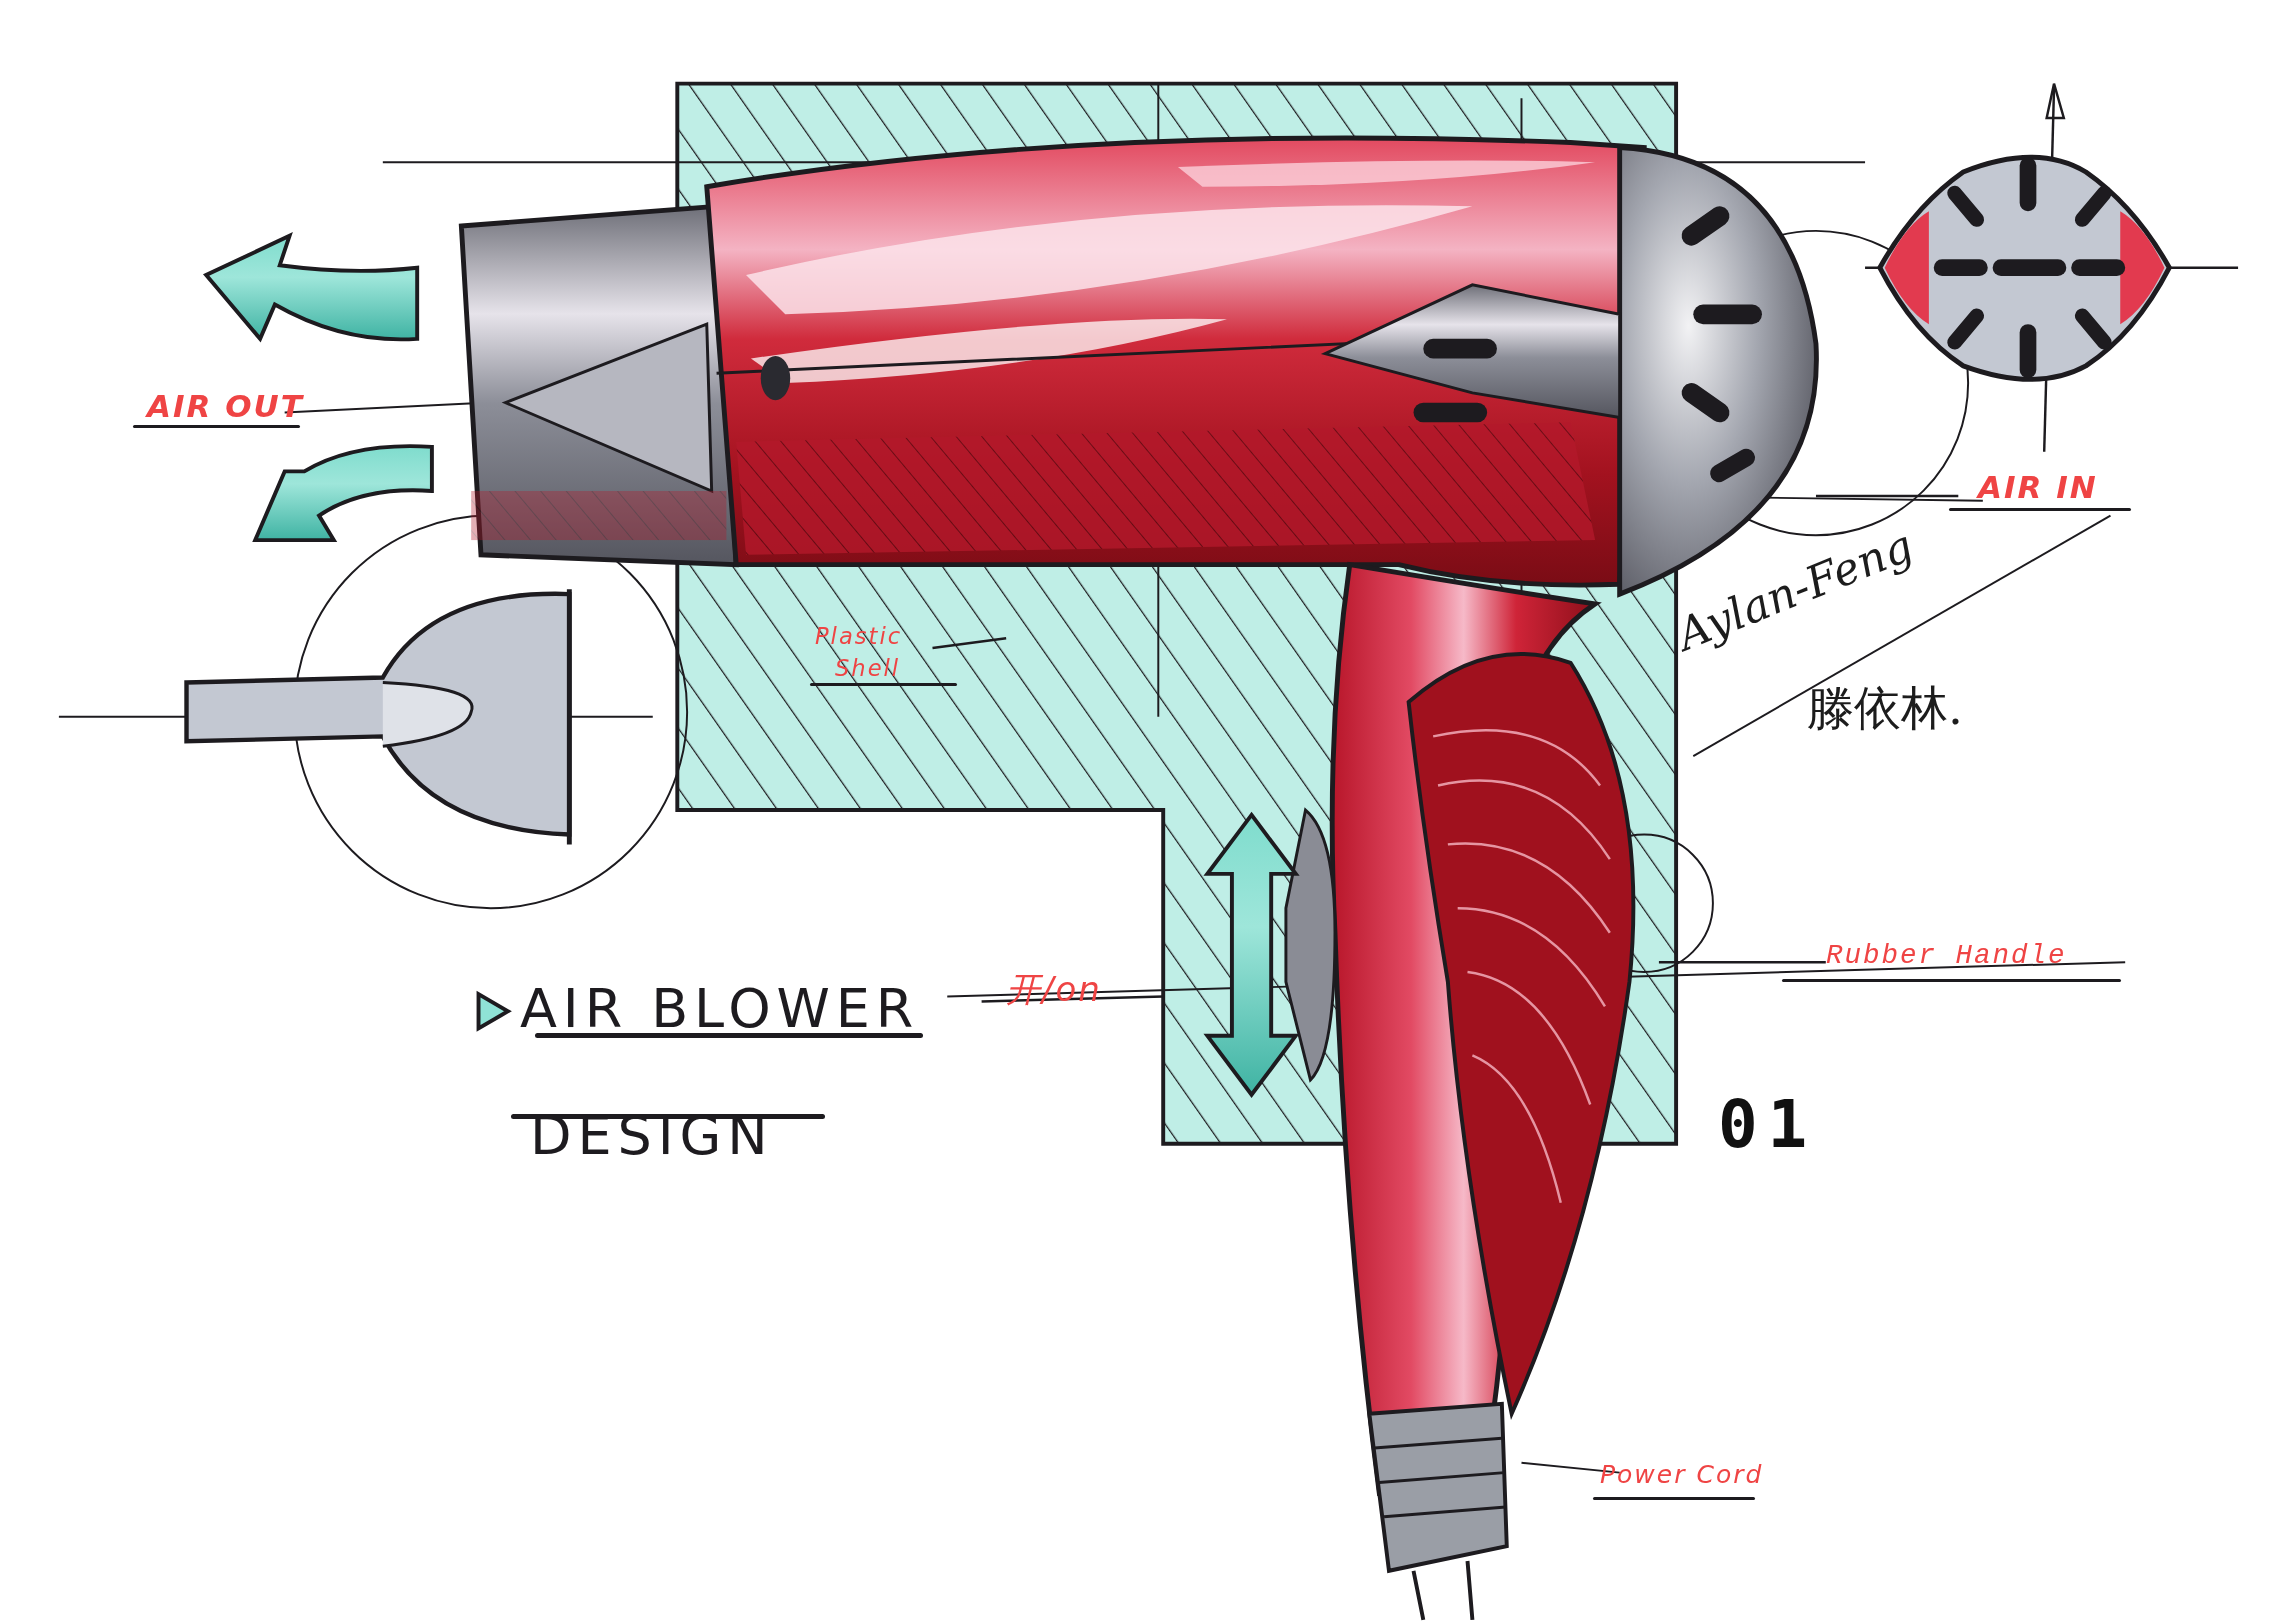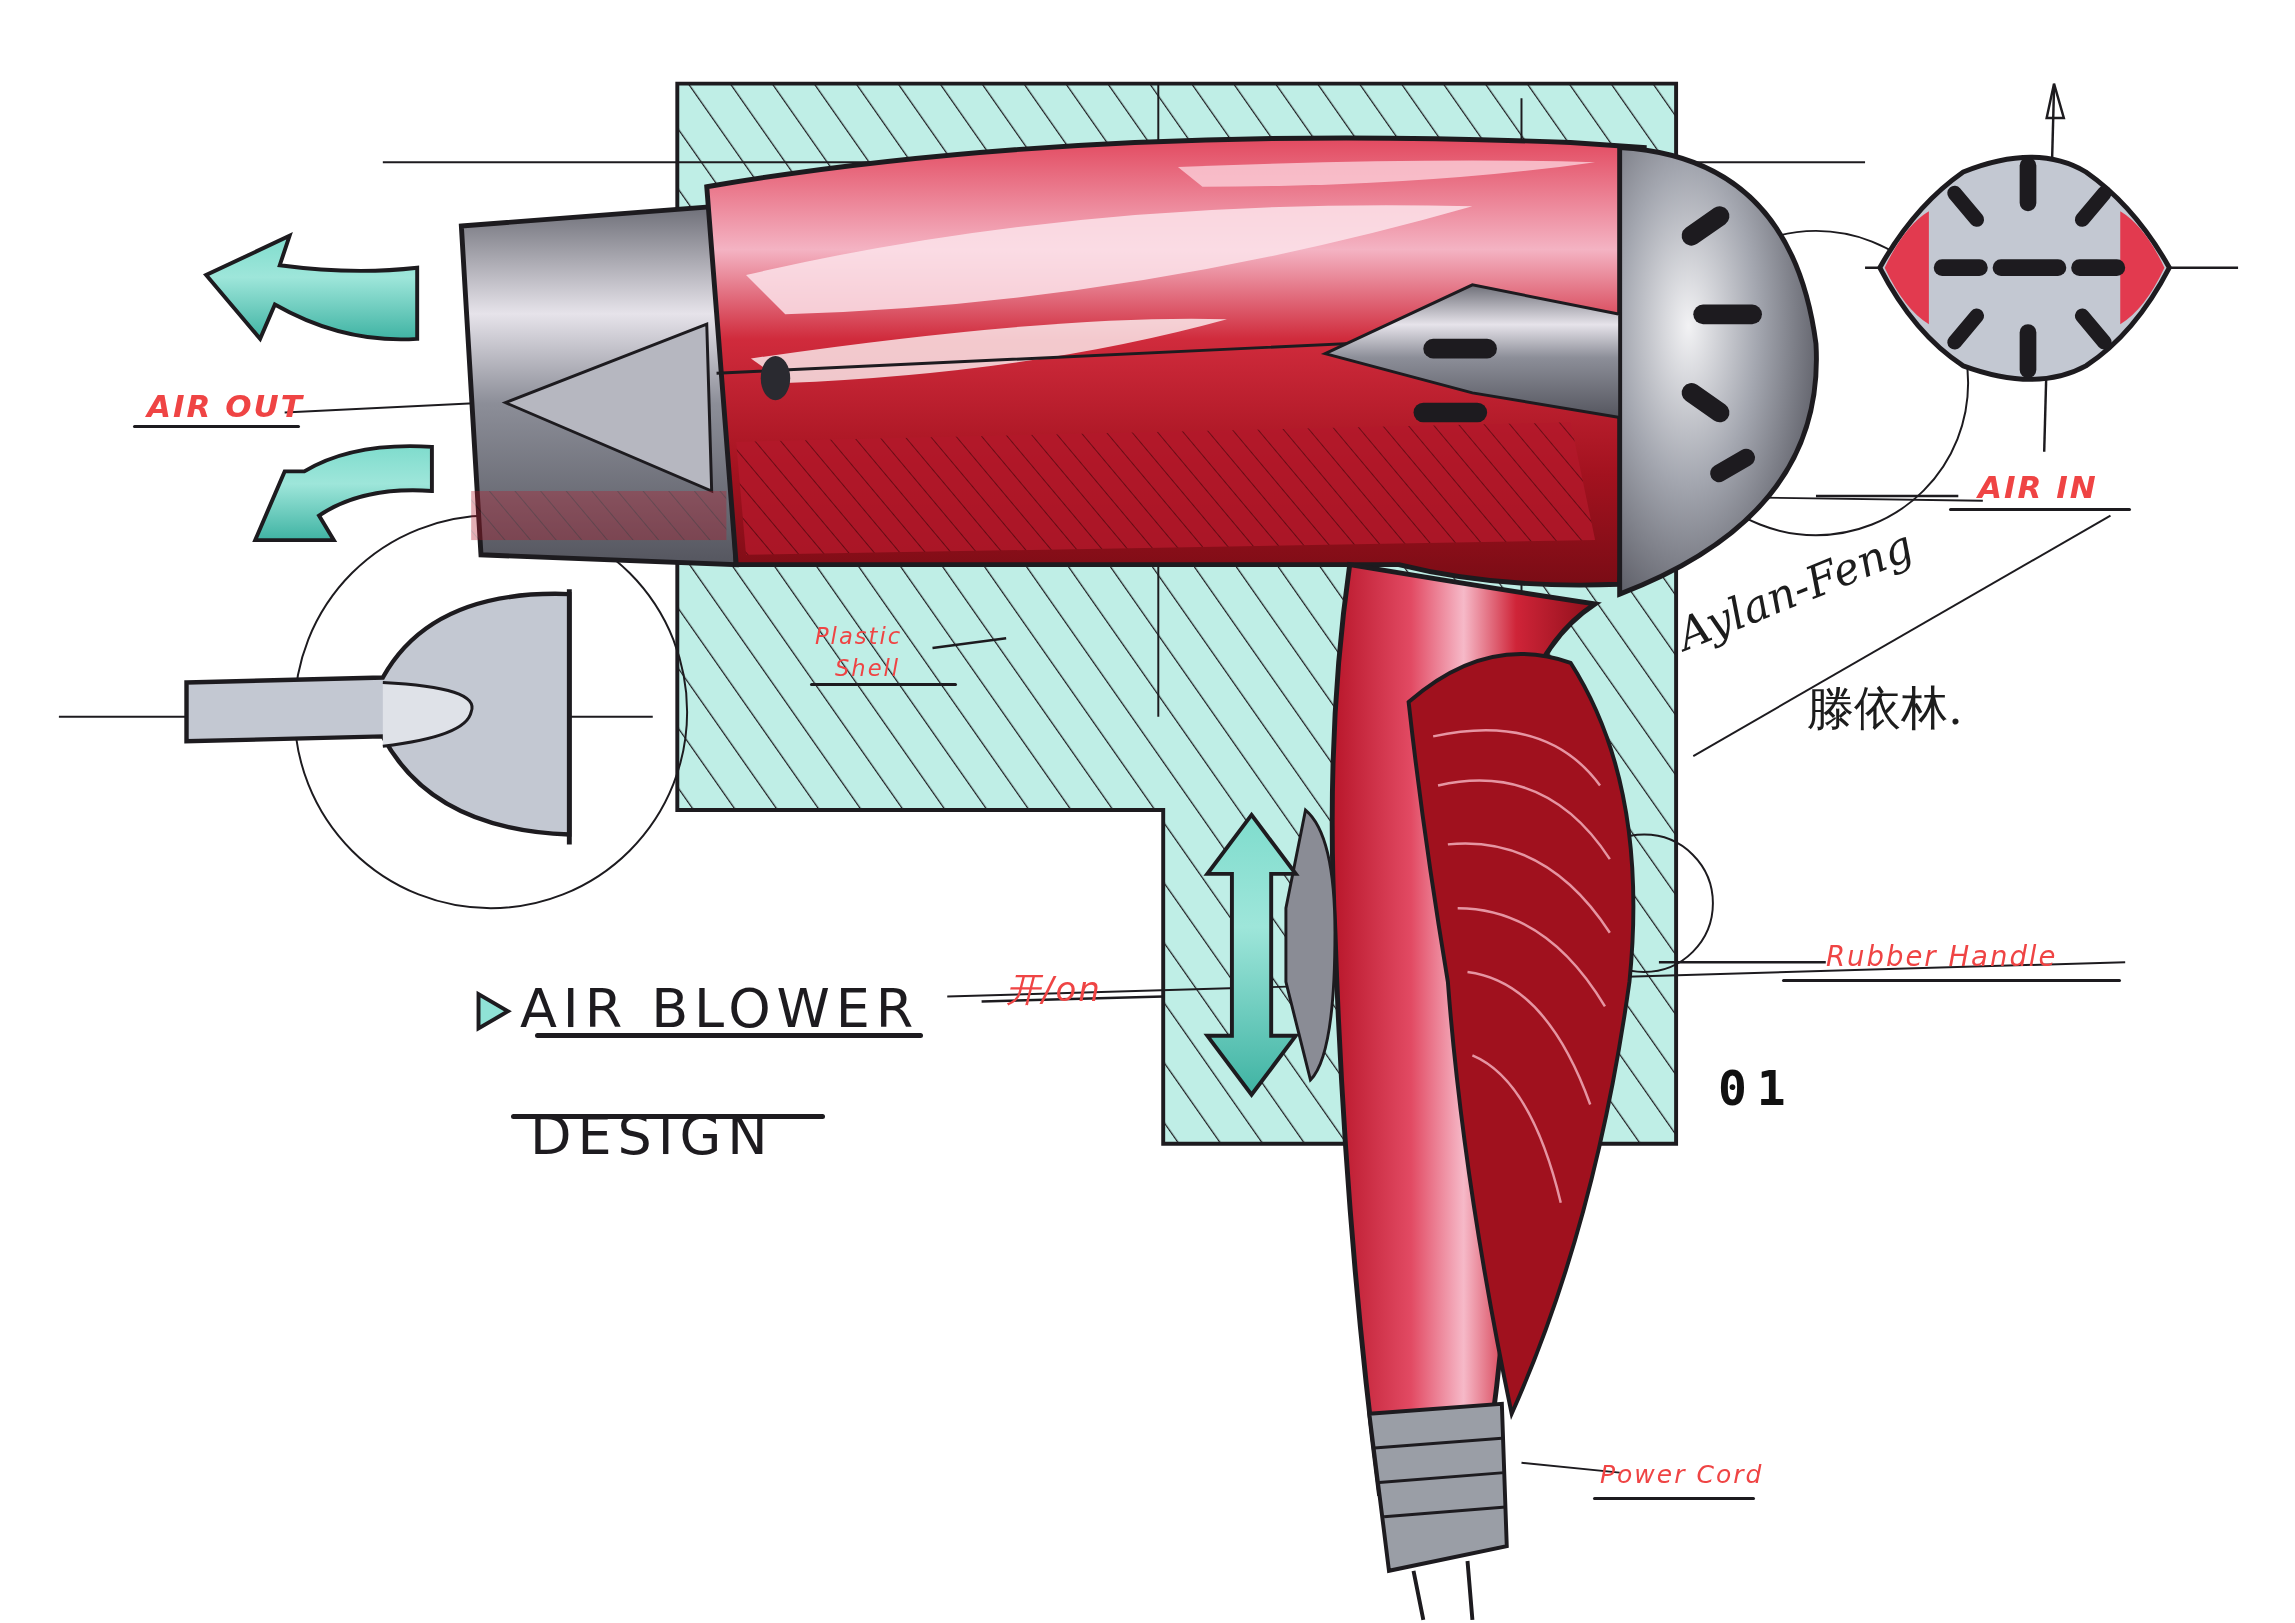--- a/index.html
+++ b/index.html
@@ -7,21 +7,21 @@
          font-family: "Liberation Sans", sans-serif; }
   #canvas { position: absolute; left: 0; top: 0; width: 2295px; height: 1624px; }
   .label { position: absolute; font-family: "DejaVu Sans", sans-serif; color: #ef4444;
            white-space: nowrap; letter-spacing: 2px; font-style: italic; }
   .label.hand { font-weight: bold; }
   .title { position: absolute; font-family: "DejaVu Sans", sans-serif; font-weight: normal;
            color: #1d1b1f; letter-spacing: 5.9px; white-space: nowrap; }
   .uline { position: absolute; height: 4.9px; background: #1d1b1f; border-radius: 2.5px; }
   .uline.thin { height: 2.9px; }
   .sheet-no { position: absolute; font-family: "DejaVu Sans Mono", monospace; font-weight: bold;
-              color: #111; font-size: 48px; letter-spacing: 9.8px; }
+              color: #111; font-size: 66px; letter-spacing: 9.8px; margin-top: 26px; }
   .sig { position: absolute; font-family: "DejaVu Serif", serif; font-style: italic; color: #1c1c1c; white-space: nowrap; }
 </style>
 </head>
 <body>
 
 <svg id="canvas" viewBox="0 0 4676 3308" xmlns="http://www.w3.org/2000/svg">
   <defs>
     <pattern id="hatch" width="70" height="70" patternUnits="userSpaceOnUse" patternTransform="rotate(-35)">
       <rect width="70" height="70" fill="#bfeee6"></rect>
       <line x1="0" y1="0" x2="0" y2="70" stroke="#1d1b1f" stroke-width="5"></line>
@@ -196,21 +196,21 @@
 
 <div class="label hand" style="left:1978px; top:469px; font-size:31px;text-align:right;">AIR IN</div>
 <div class="uline thin" style="left:1949px; top:508px; width:182px;"></div>
 
 <div class="label" style="left:815px; top:623px; font-size:22.6px;">Plastic</div>
 <div class="label" style="left:835px; top:655px; font-size:22.6px;">Shell</div>
 <div class="uline thin" style="left:810px; top:683px; width:147px;"></div>
 
 <div class="label" style="left:1006px; top:967px; font-size:34px;">开/on</div>
 
-<div class="label" style="left:1826px; top:940px; font-size:27.5px;">Rubber Handle</div>
+<div class="label" style="left:1826px; top:940px; font-size:27.5px;font-family:Liberation Mono, monospace;">Rubber Handle</div>
 <div class="uline thin" style="left:1782px; top:979px; width:339px;"></div>
 
 <div class="label" style="left:1600px; top:1460px; font-size:25px;">Power Cord</div>
 <div class="uline thin" style="left:1593px; top:1497px; width:162px;"></div>
 
 <div class="sig" style="left:1689px; top:609px; font-size:44px; transform:rotate(-22deg); transform-origin:left bottom;">Aylan-Feng</div>
 <div class="sig" style="left:1807px; top:677px; font-size:47px; font-style:normal;">滕依林.</div>
 
 <div class="sheet-no" style="left:1718px; top:1060px;">01</div>
 

